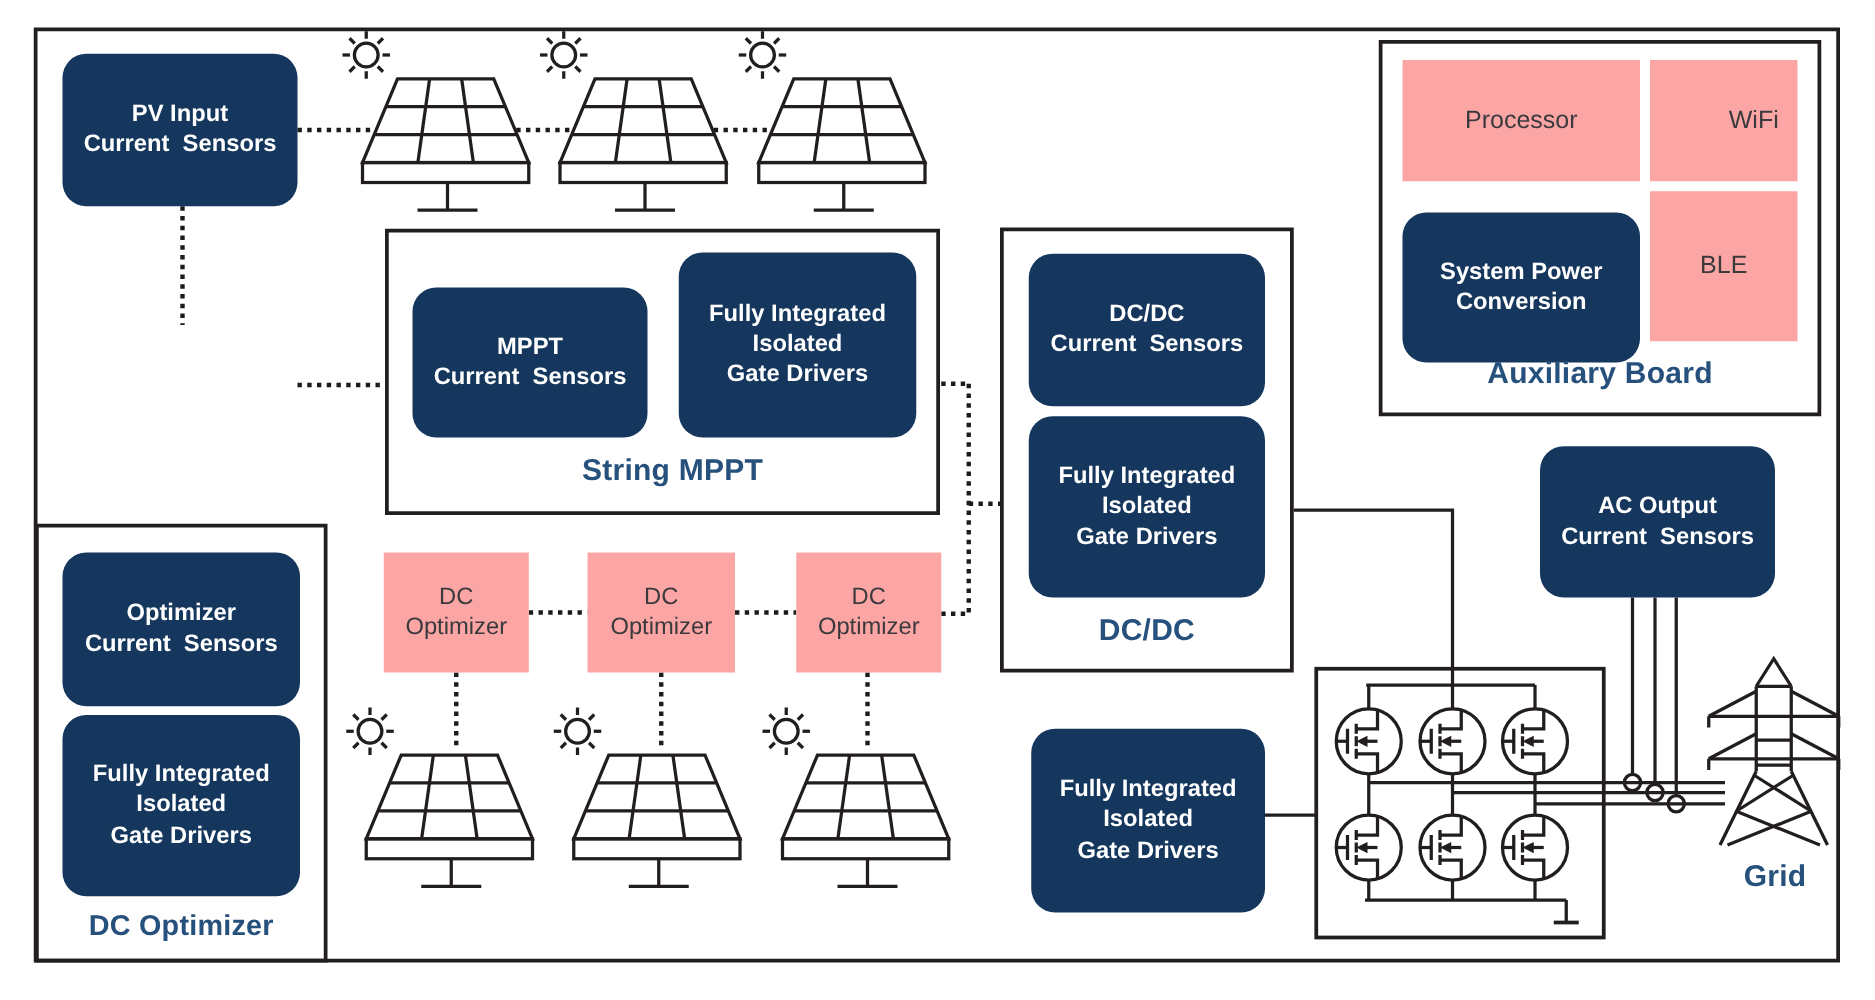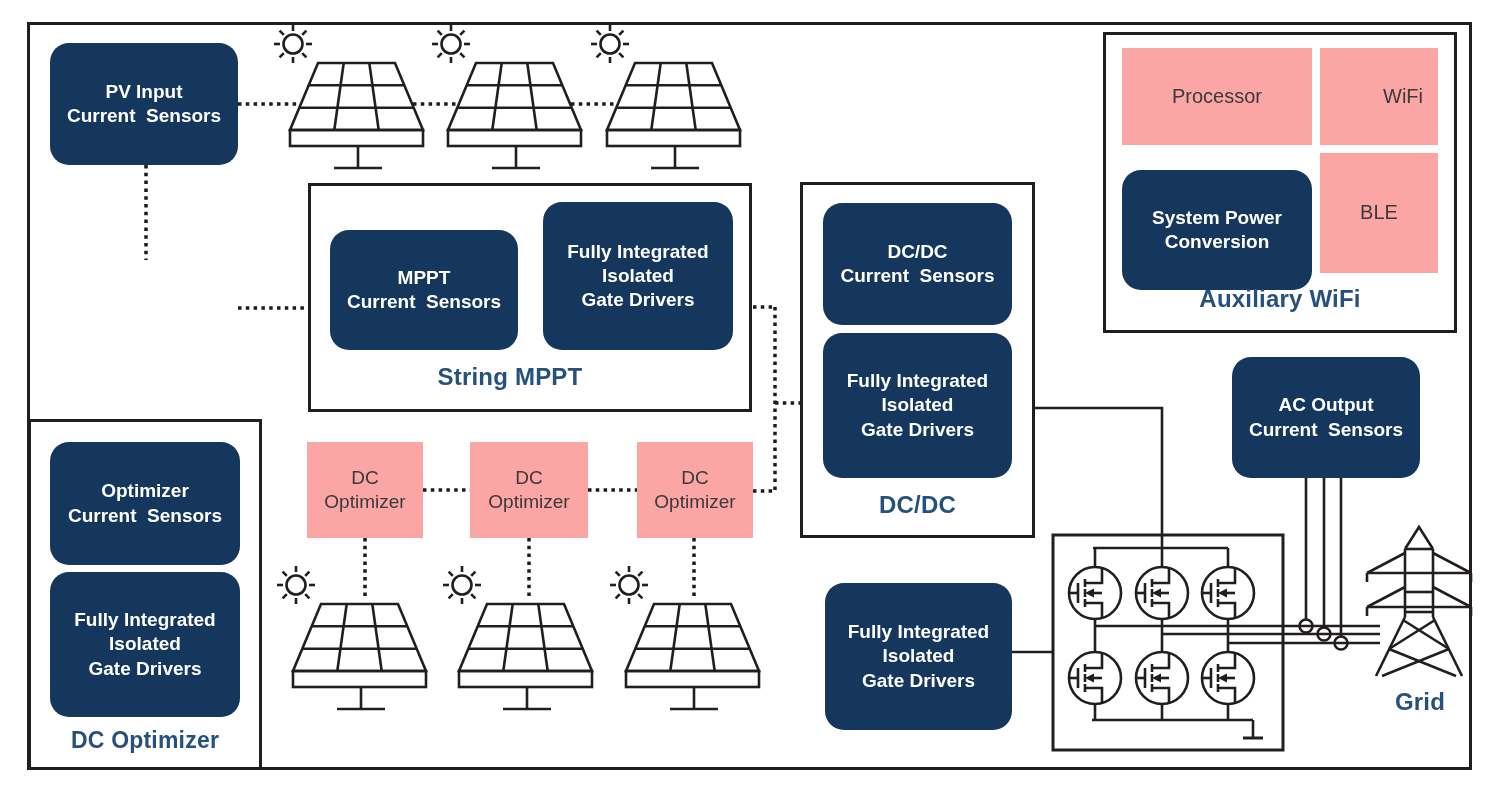--- a/index.html
+++ b/index.html
@@ -199,19 +199,19 @@
 Optimizer</div>
   <div class="blk gray" style="left:470px;top:442px;width:118px;height:96px;font-size:19px;">DC
 Optimizer</div>
   <div class="blk gray" style="left:637px;top:442px;width:116px;height:96px;font-size:19px;">DC
 Optimizer</div>
 
   <div class="blk navy" style="left:825px;top:583px;width:187px;height:147px;">Fully Integrated
 Isolated
 Gate Drivers</div>
 
-  <div class="seclabel" style="left:308px;top:363px;width:404px;">String MPPT</div>
+  <div class="seclabel" style="left:308px;top:363px;width:404px;padding-left:28px;">String MPPT</div>
   <div class="seclabel" style="left:800px;top:491px;width:235px;">DC/DC</div>
-  <div class="seclabel" style="left:1103px;top:285px;width:354px;">Auxiliary WiFi</div>
+  <div class="seclabel" style="left:1103px;top:285px;width:354px;">Auxiliary Board</div>
   <div class="seclabel" style="left:28px;top:727px;width:234px;font-size:23px;">DC Optimizer</div>
   <div class="seclabel" style="left:1360px;top:688px;width:120px;">Grid</div>
 
 </div>
 
 </body></html>

